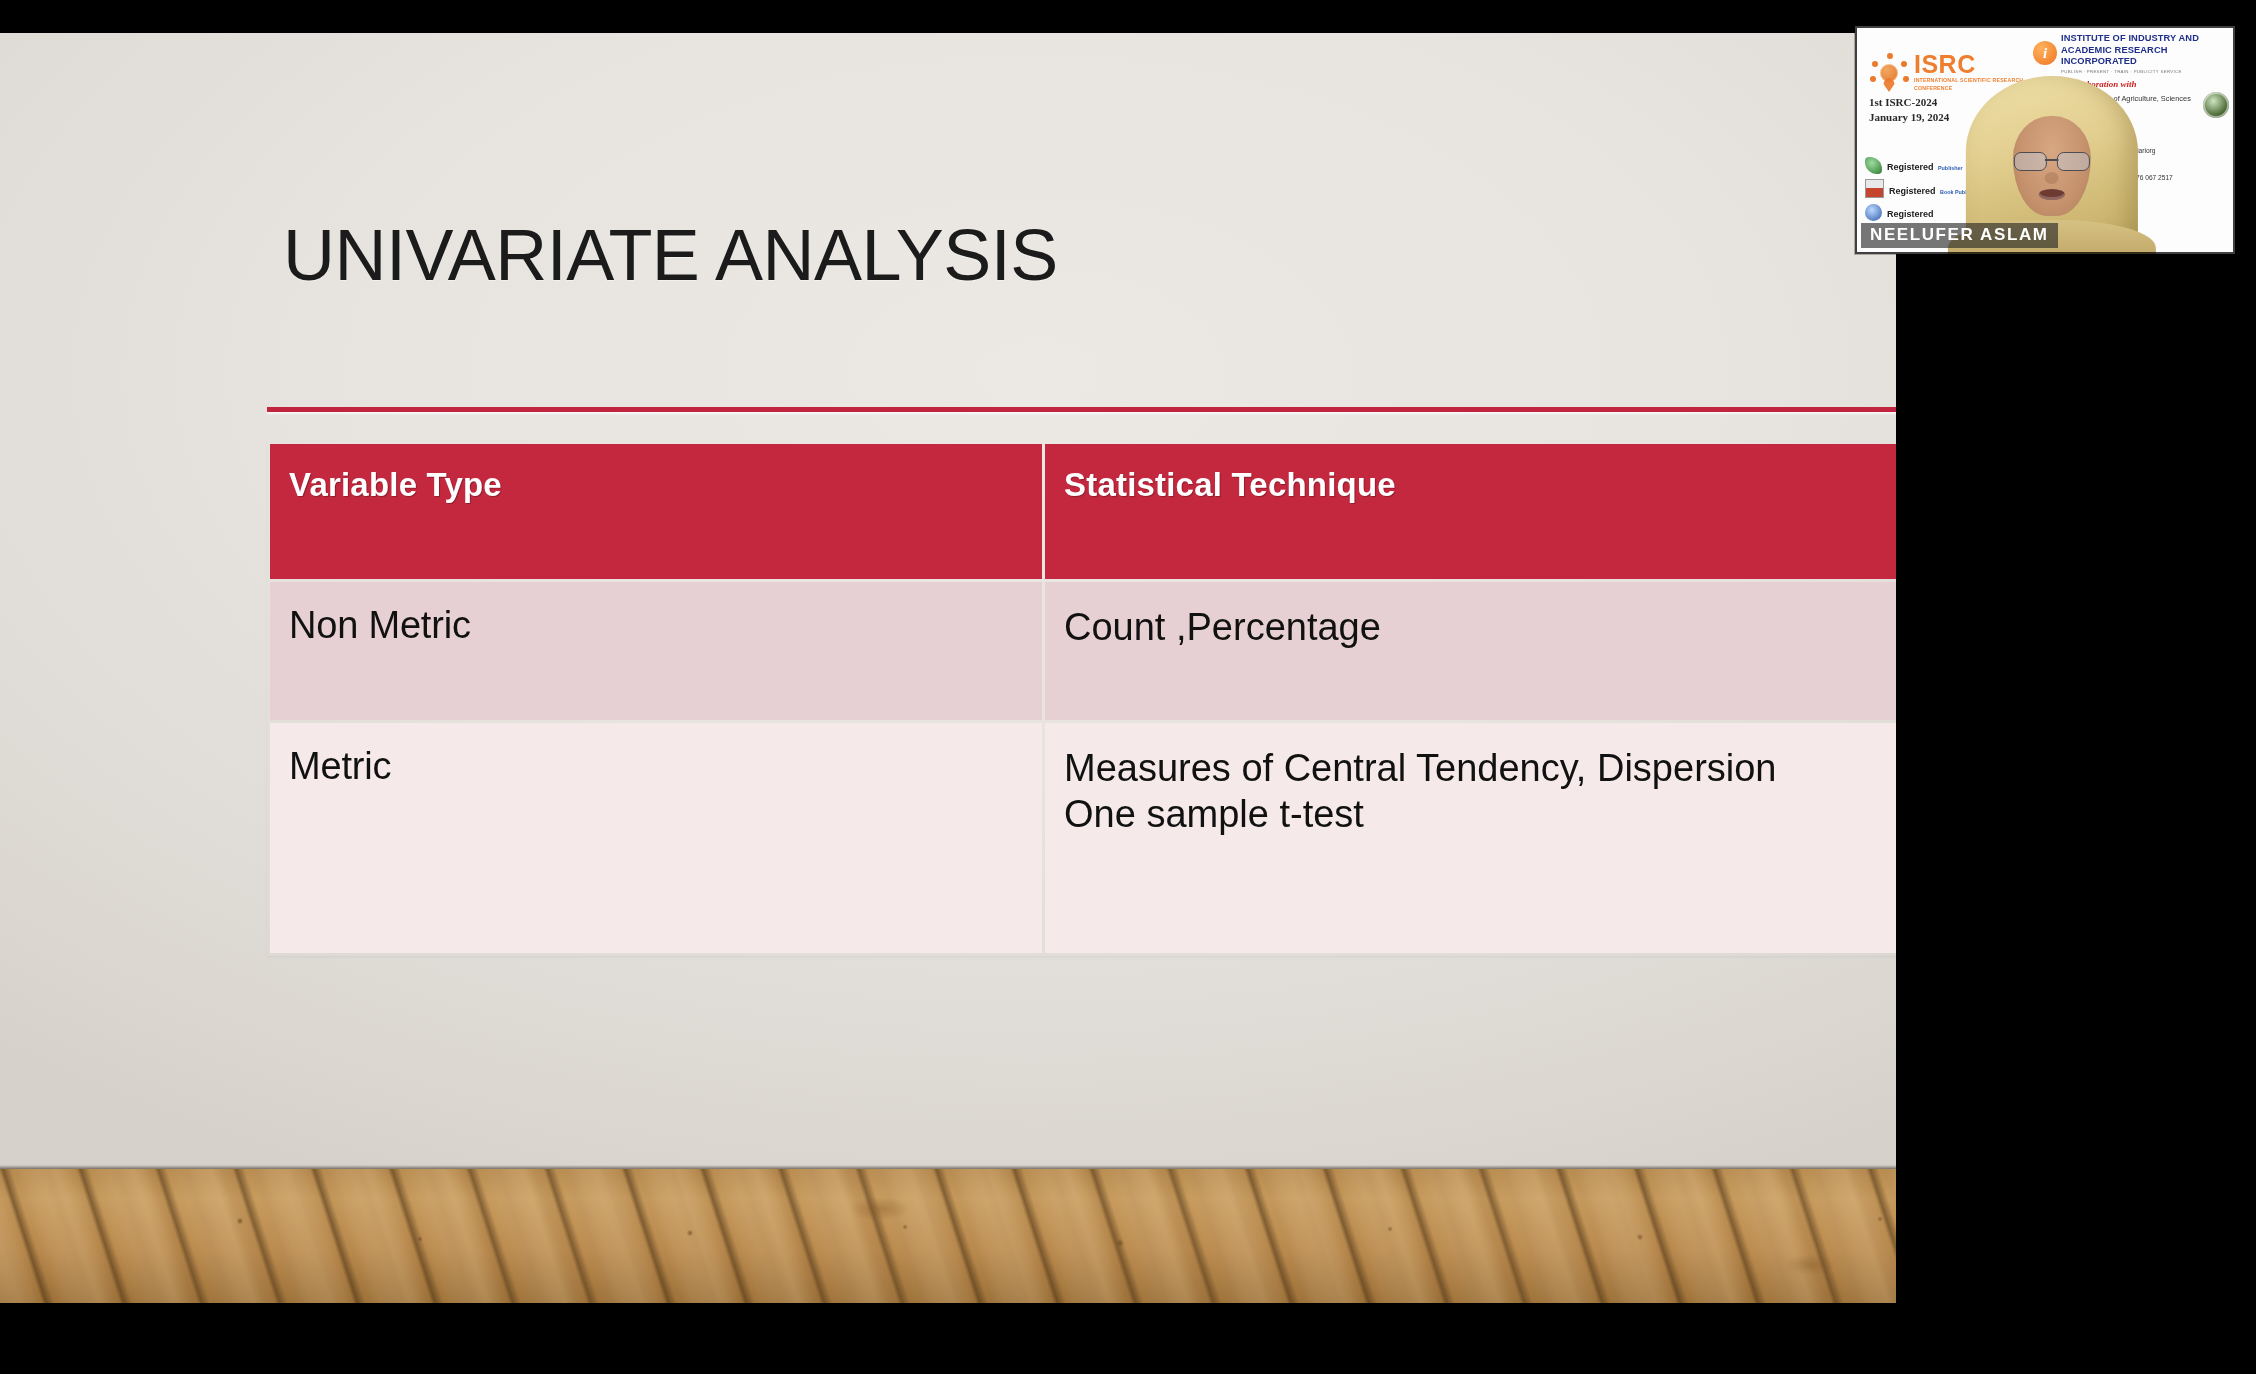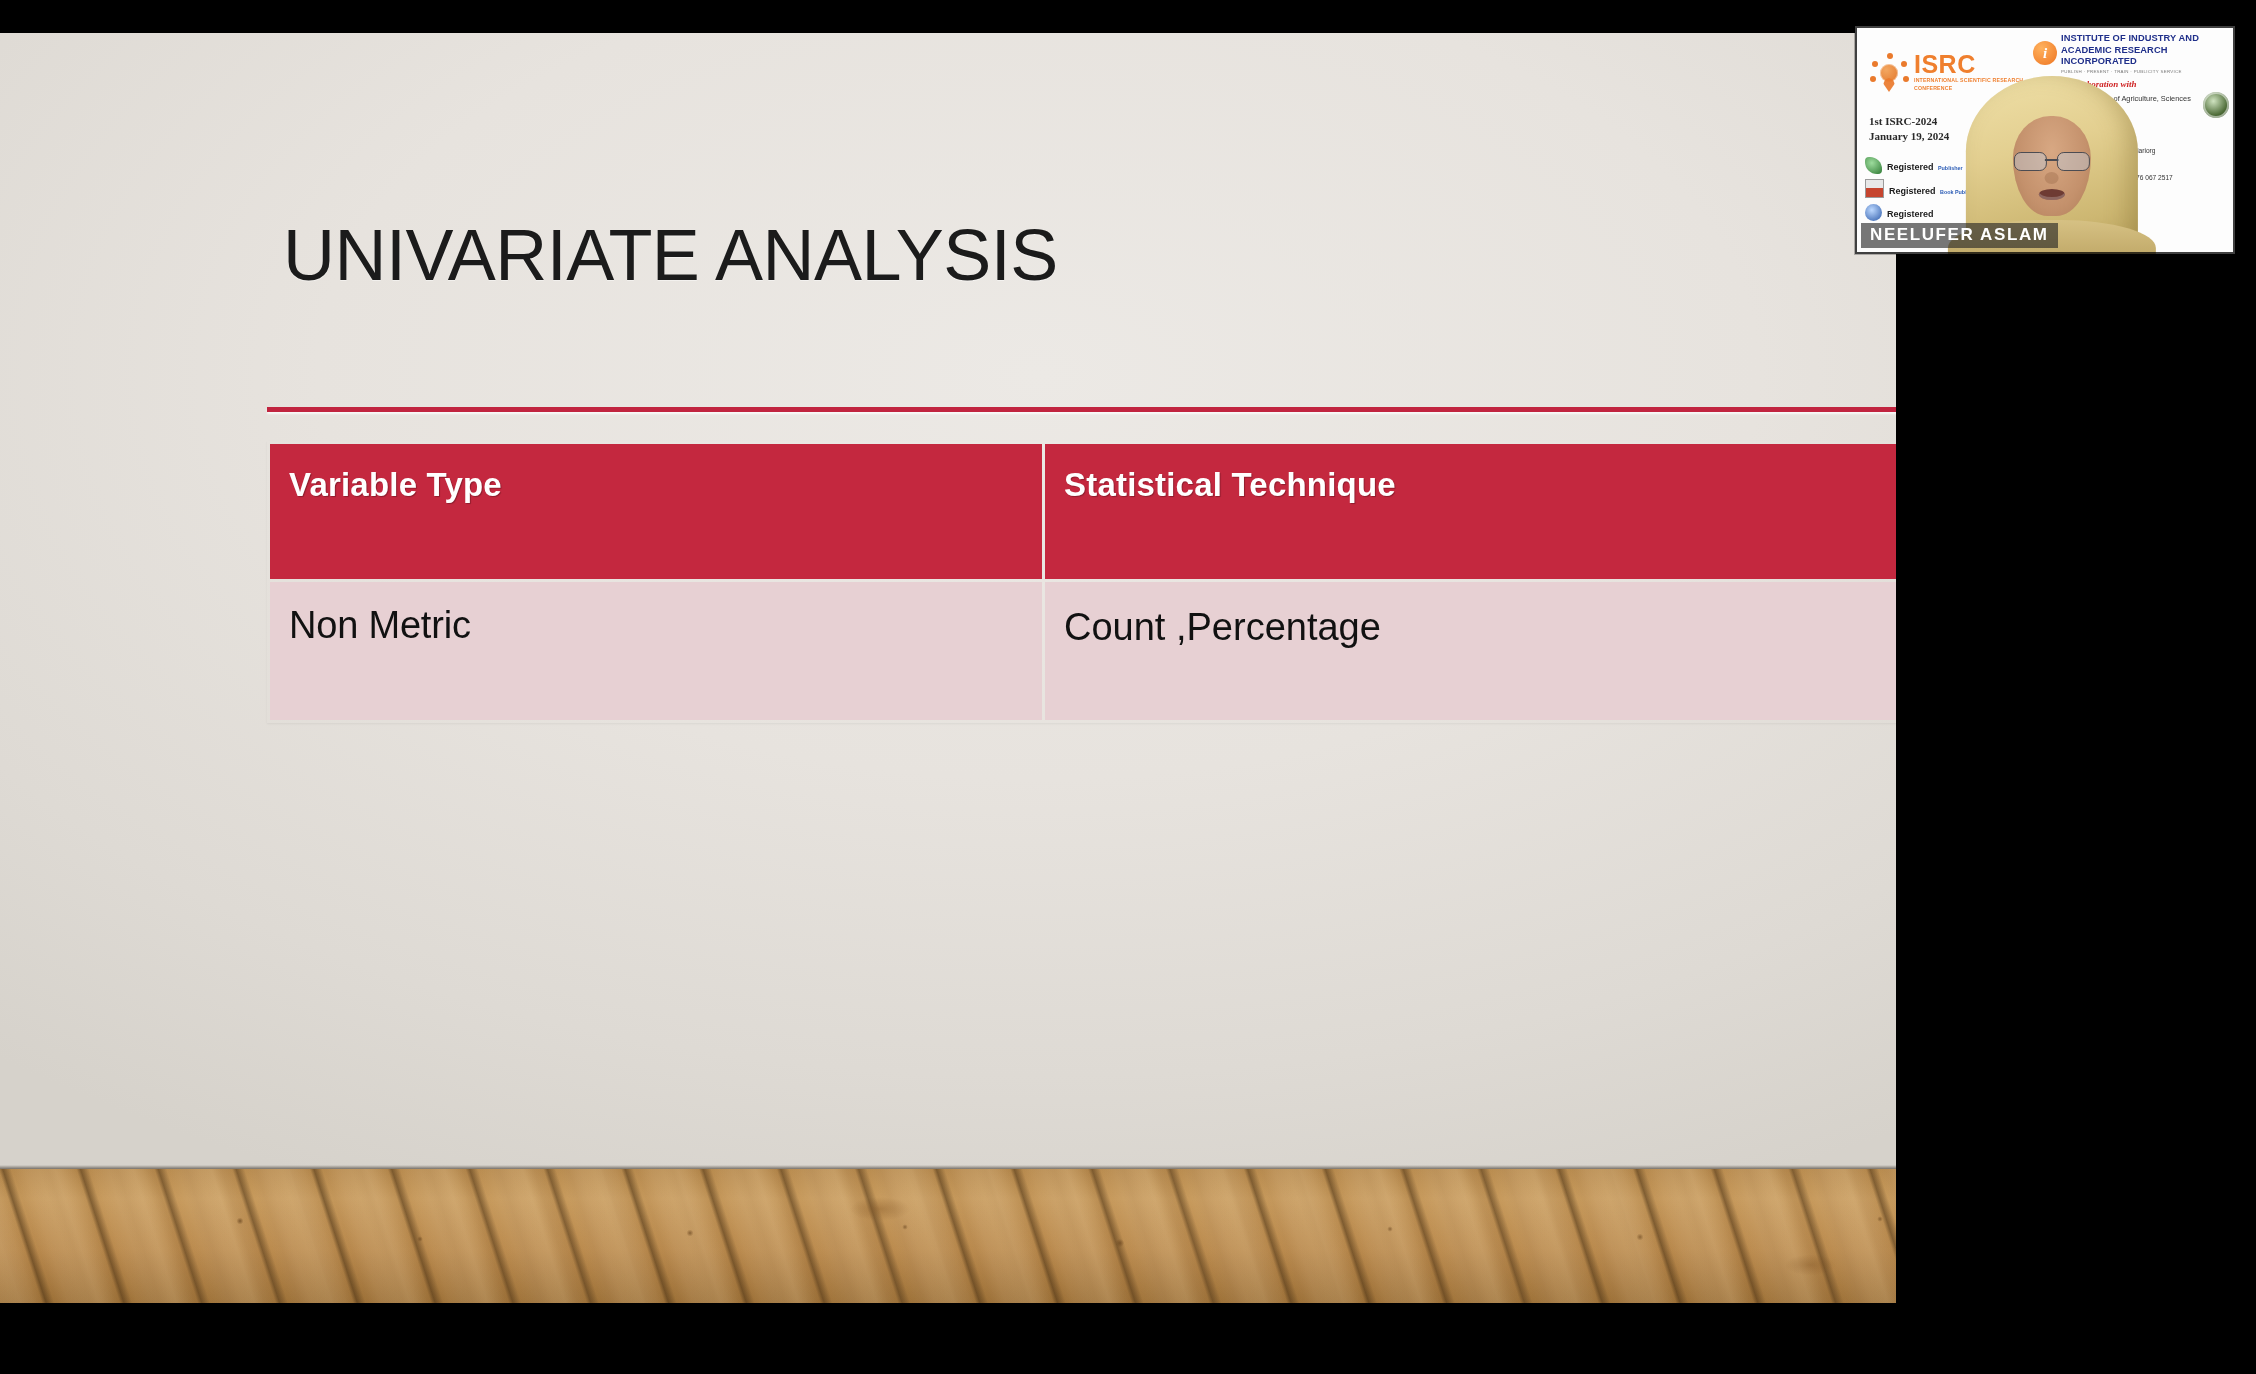--- a/index.html
+++ b/index.html
@@ -218,21 +218,21 @@
     clip-path: polygon(50% 100%, 0% 38%, 20% 6%, 50% 0%, 80% 6%, 100% 38%);
     opacity:.92;
   }
   .isrc-txt .big {
     font-size: 25px; font-weight: 700; color: #ef7f2e; letter-spacing: .5px; line-height: 1;
   }
   .isrc-txt .sub {
     font-size: 5.2px; font-weight: 700; color: #ef7f2e; line-height: 1.35; letter-spacing:.2px;
   }
   .isrc-date {
-    margin-top: 22px;
+    margin-top: 3px;
     font-size: 11px; color: #2a2a2a; font-weight: 700; line-height: 1.35;
     font-family: "Liberation Serif", serif;
   }
 
   .cam .iiari { position:absolute; right: 6px; top: 7px; width: 196px; text-align:left; }
   .iiari-row { display:flex; align-items:center; gap:4px; }
   .iiari-badge {
     width: 24px; height: 24px; border-radius: 50%;
     background: radial-gradient(circle at 35% 30%, #ffb25e, #ee7522);
     color:#fff; font-weight:700; font-size: 15px; font-style: italic;
@@ -372,20 +372,27 @@
           <th>Statistical Technique</th>
         </tr>
       </thead>
       <tbody>
         <tr class="r1">
           <td class="strong">Non Metric</td>
           <td>
             <span class="line">Count ,Percentage</span>
           </td>
         </tr>
+        <tr class="r2">
+          <td class="strong">Metric</td>
+          <td>
+            <span class="line">Measures of Central Tendency, Dispersion</span>
+            <span class="line">One sample t-test</span>
+          </td>
+        </tr>
       </tbody>
     </table>
   </div>
 
   <div class="cam">
     <div class="camwhite"></div>
 
     <div class="isrc">
       <div class="isrc-row">
         <div class="isrc-mark">

